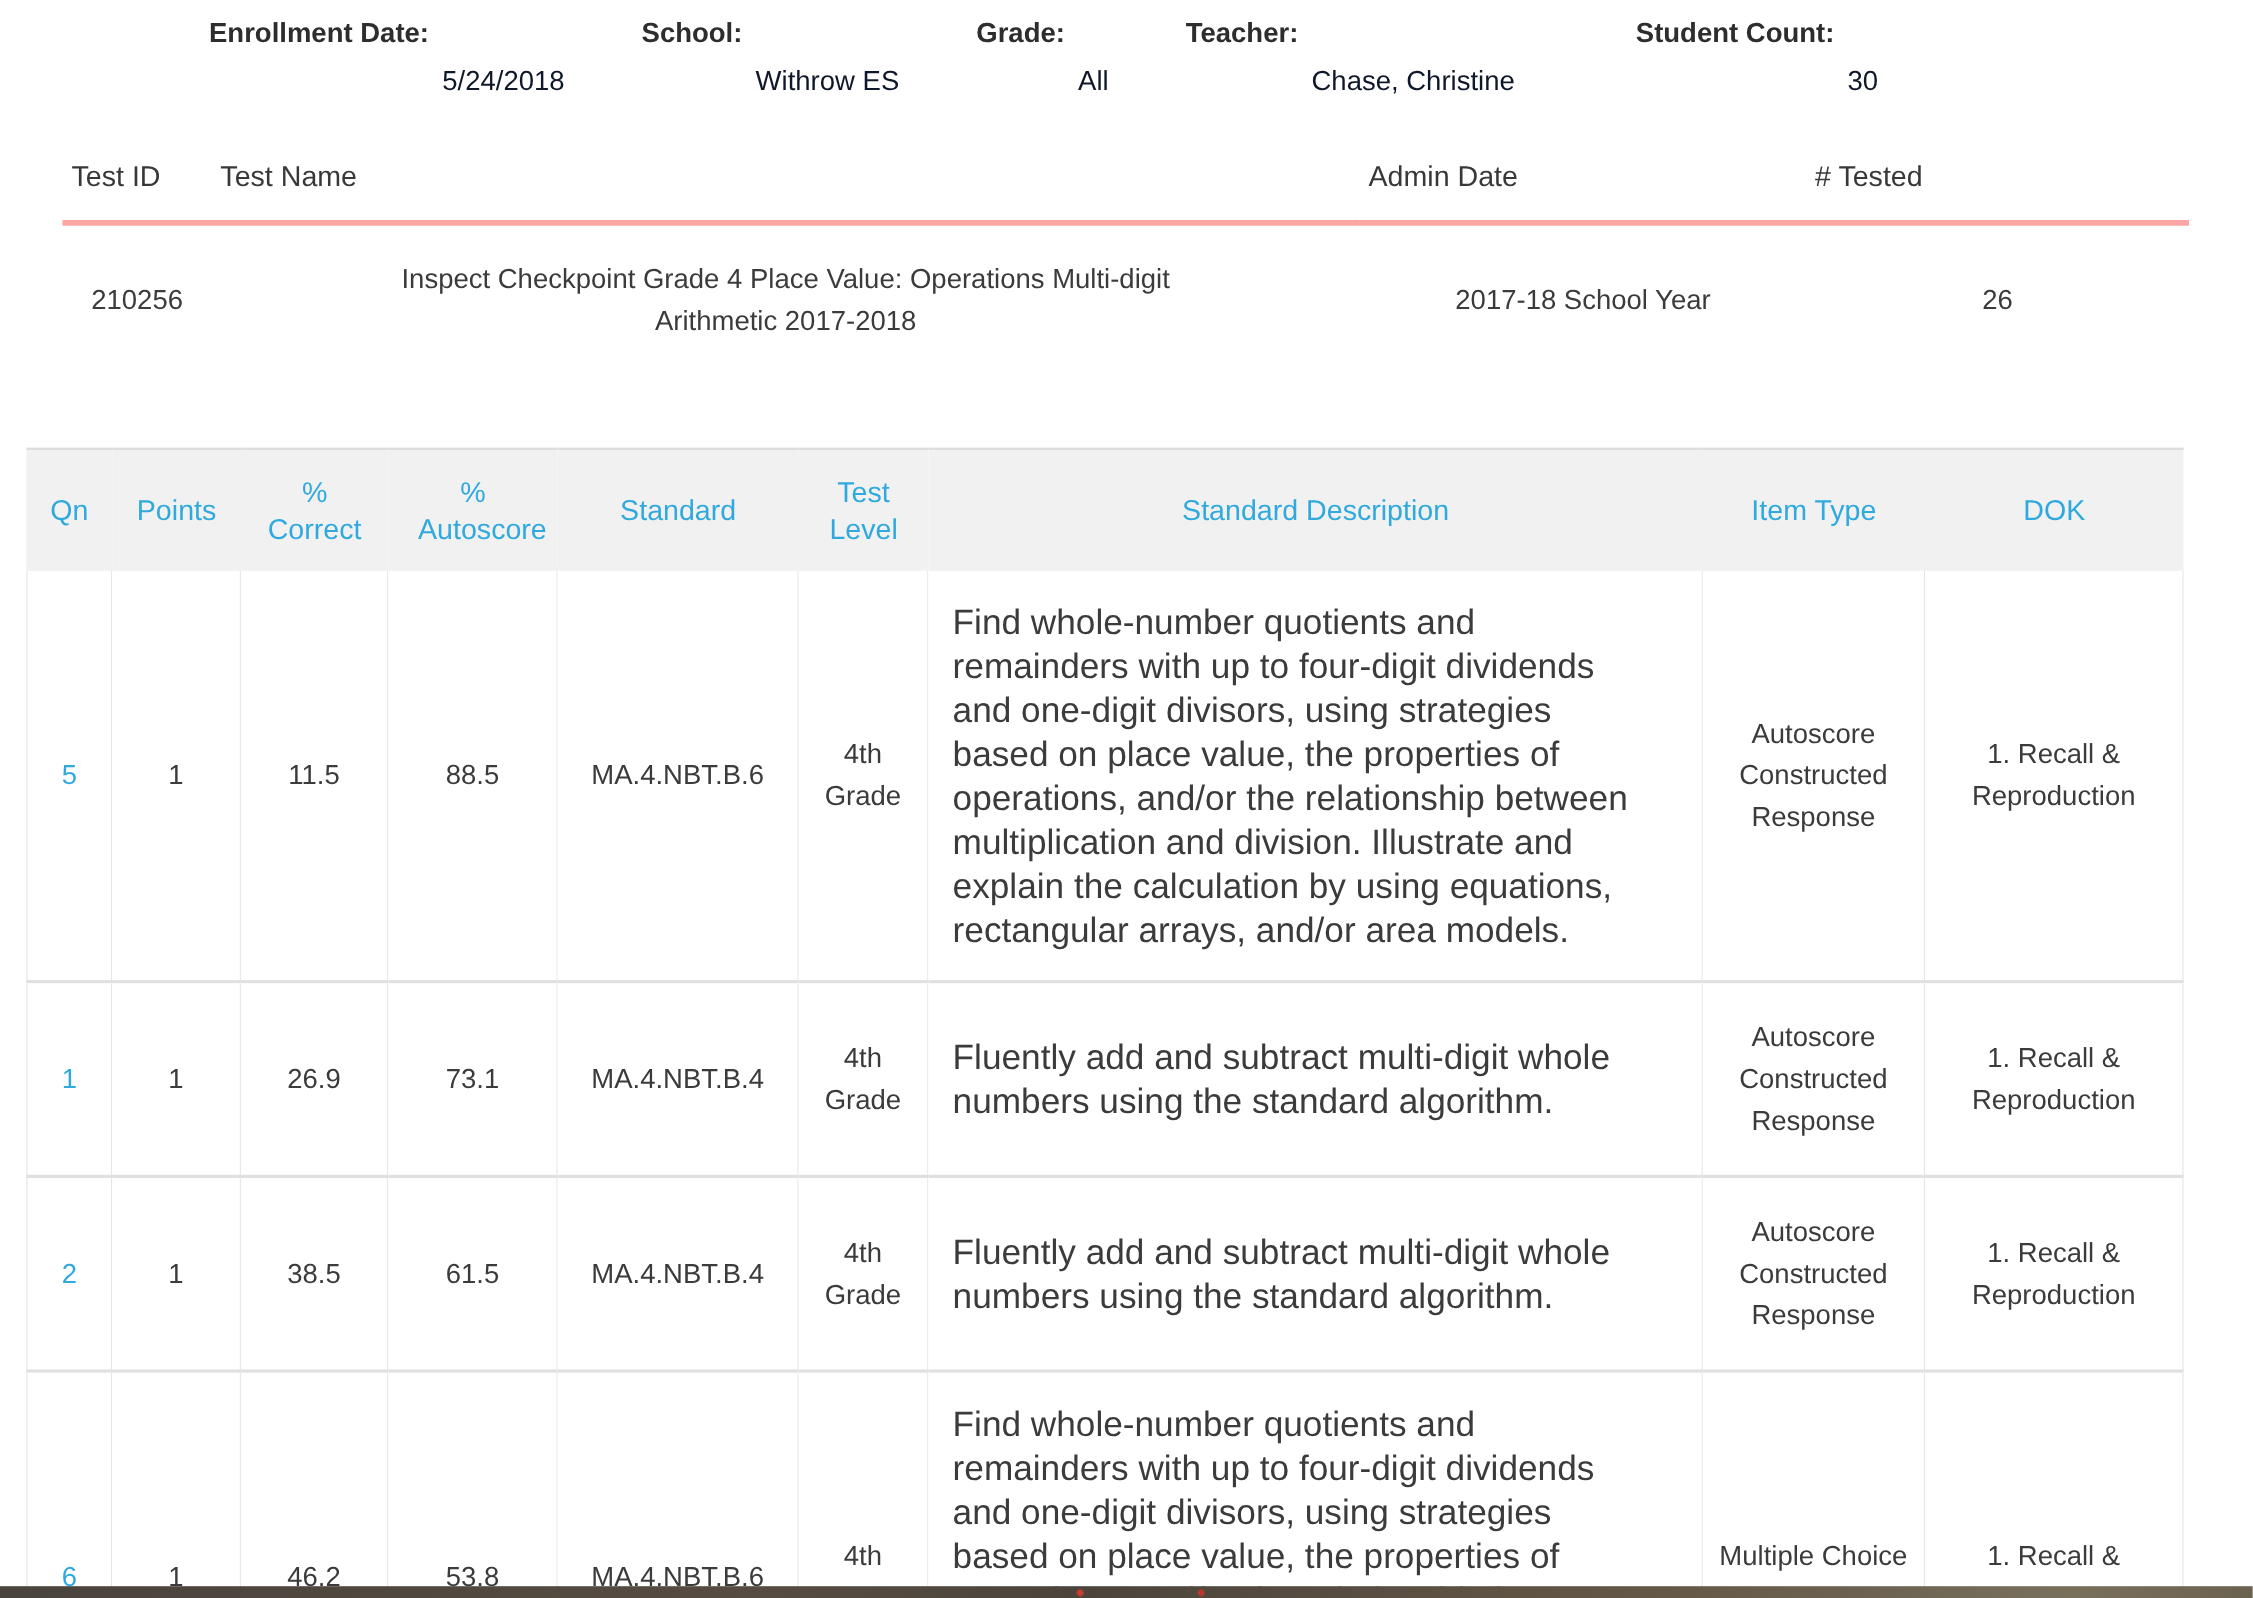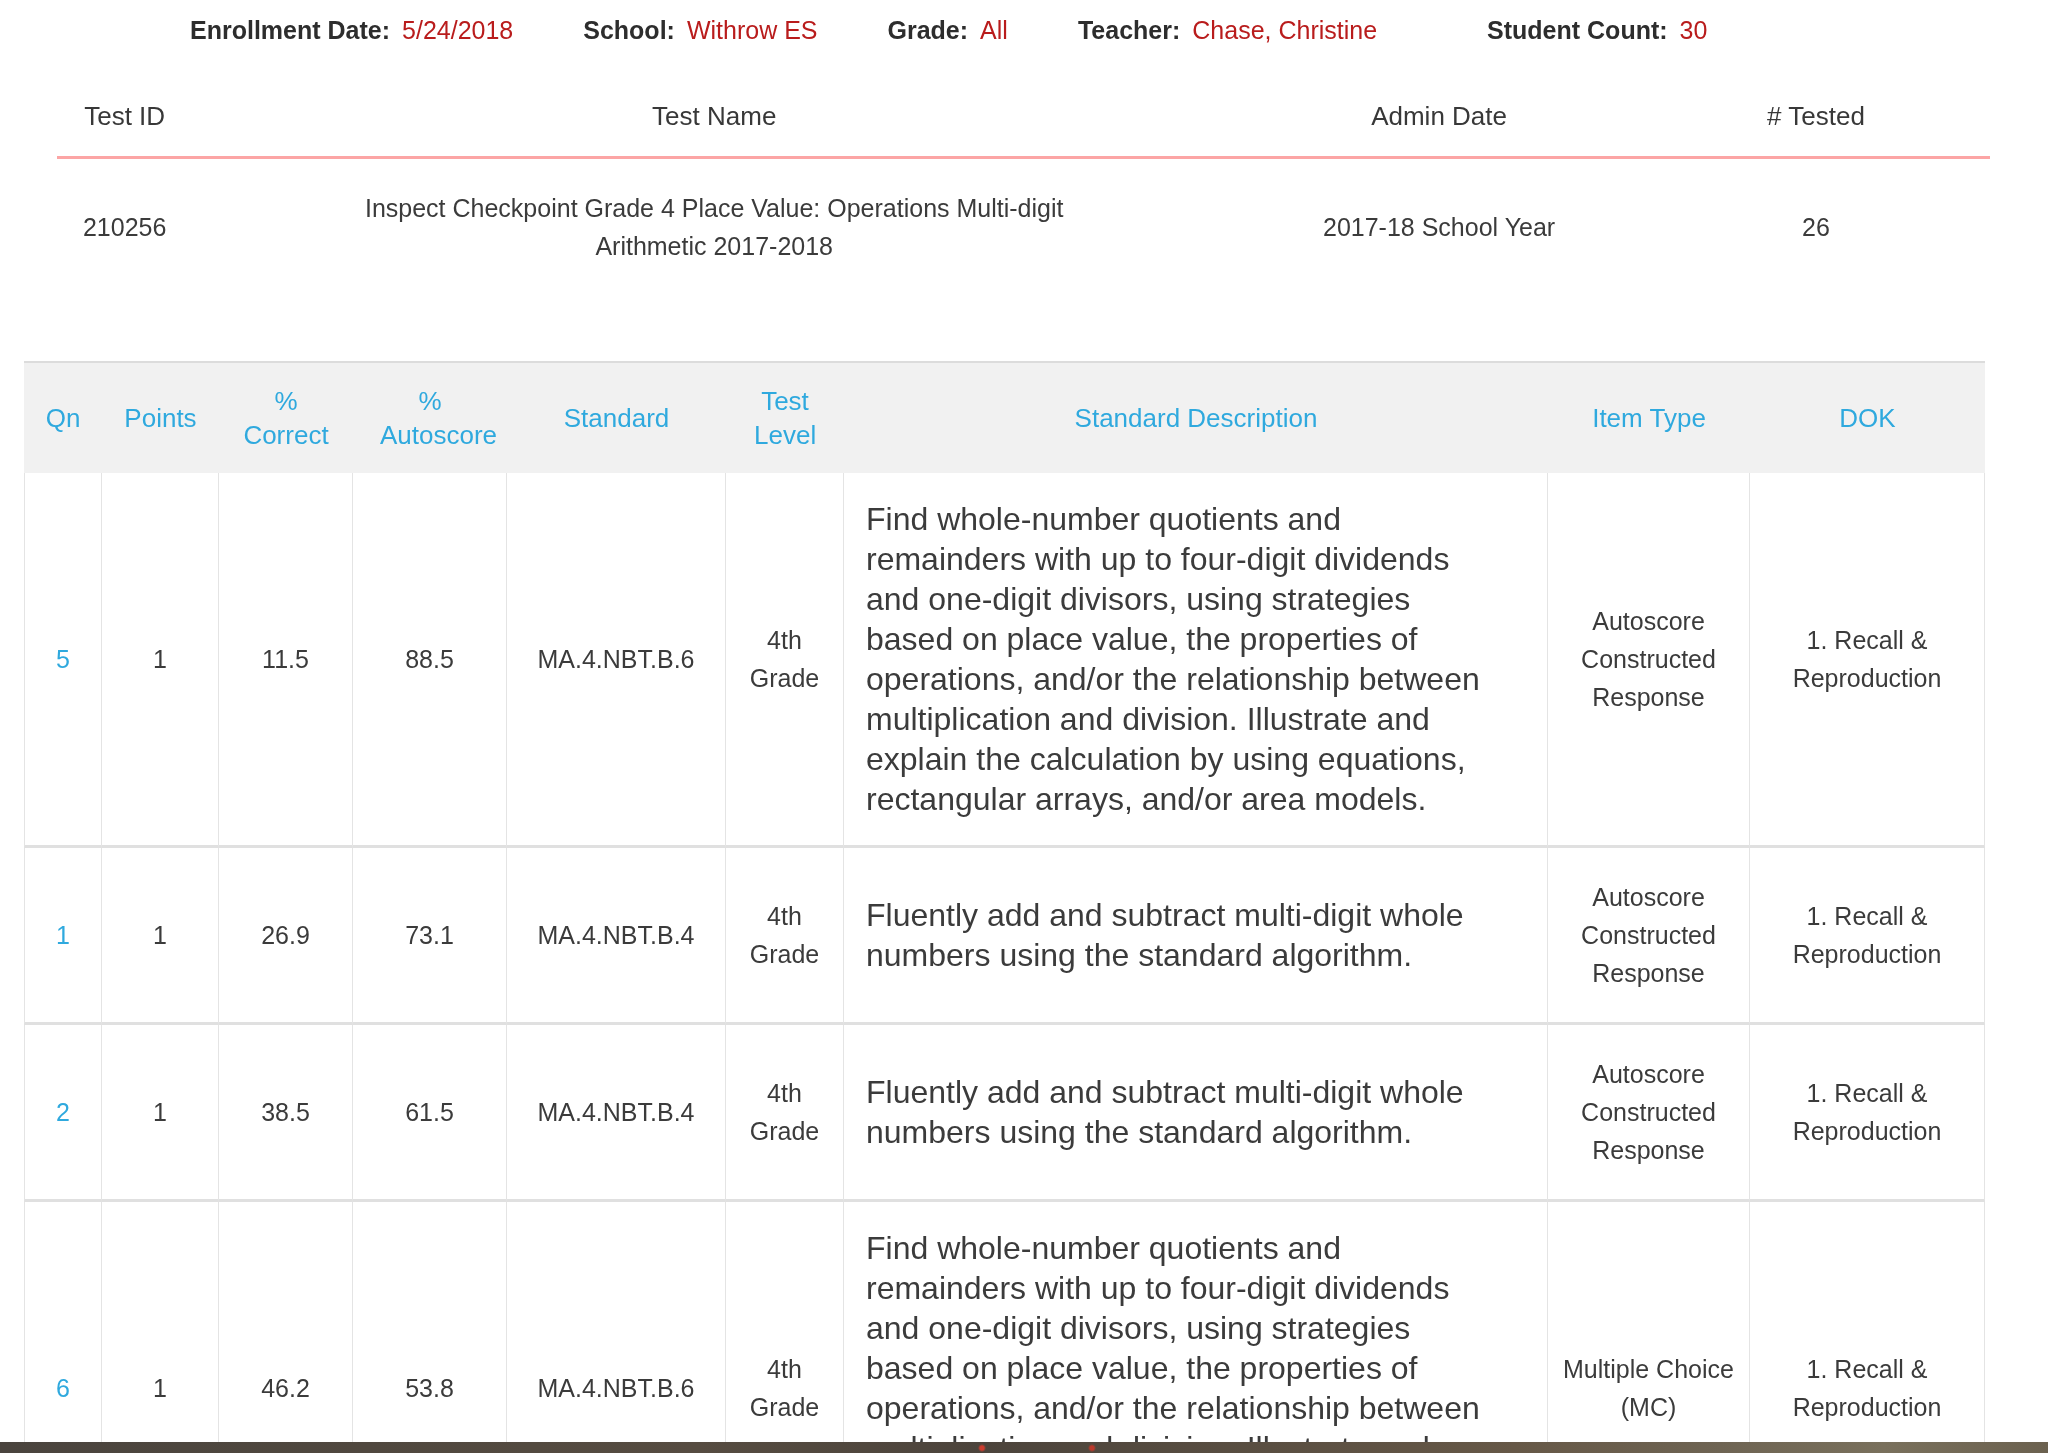--- a/index.html
+++ b/index.html
@@ -19,36 +19,36 @@
     display: flex;
     align-items: baseline;
     gap: 70px;
     padding: 16px 0 0 190px;
     font-size: 25px;
     white-space: nowrap;
   }
   .summary .field { display: flex; gap: 12px; }
   .summary .field.last { margin-left: 40px; }
   .summary .lbl { font-weight: bold; color: #2d2d2d; }
-  .summary .val { color: #b91c1c; }
+  .summary .val { color: #0f172a; margin-top: 44px; }
 
   
   table.test-info {
     width: 1933px;
     margin: 44px 0 0 57px;
     border-collapse: collapse;
     table-layout: fixed;
   }
   table.test-info th {
     font-weight: normal;
     font-size: 26px;
     color: #383838;
-    text-align: center;
+    text-align: left;
     padding: 12px 8px 24px;
-    border-bottom: 3px solid #fca5a5;
+    border-bottom: 5px solid #fca5a5;
   }
   table.test-info td {
     font-size: 25px;
     color: #3b3b3b;
     text-align: center;
     padding: 30px 8px;
     line-height: 38px;
     vertical-align: middle;
   }
   table.test-info td.name { padding-left: 120px; padding-right: 120px; text-align: center; }

